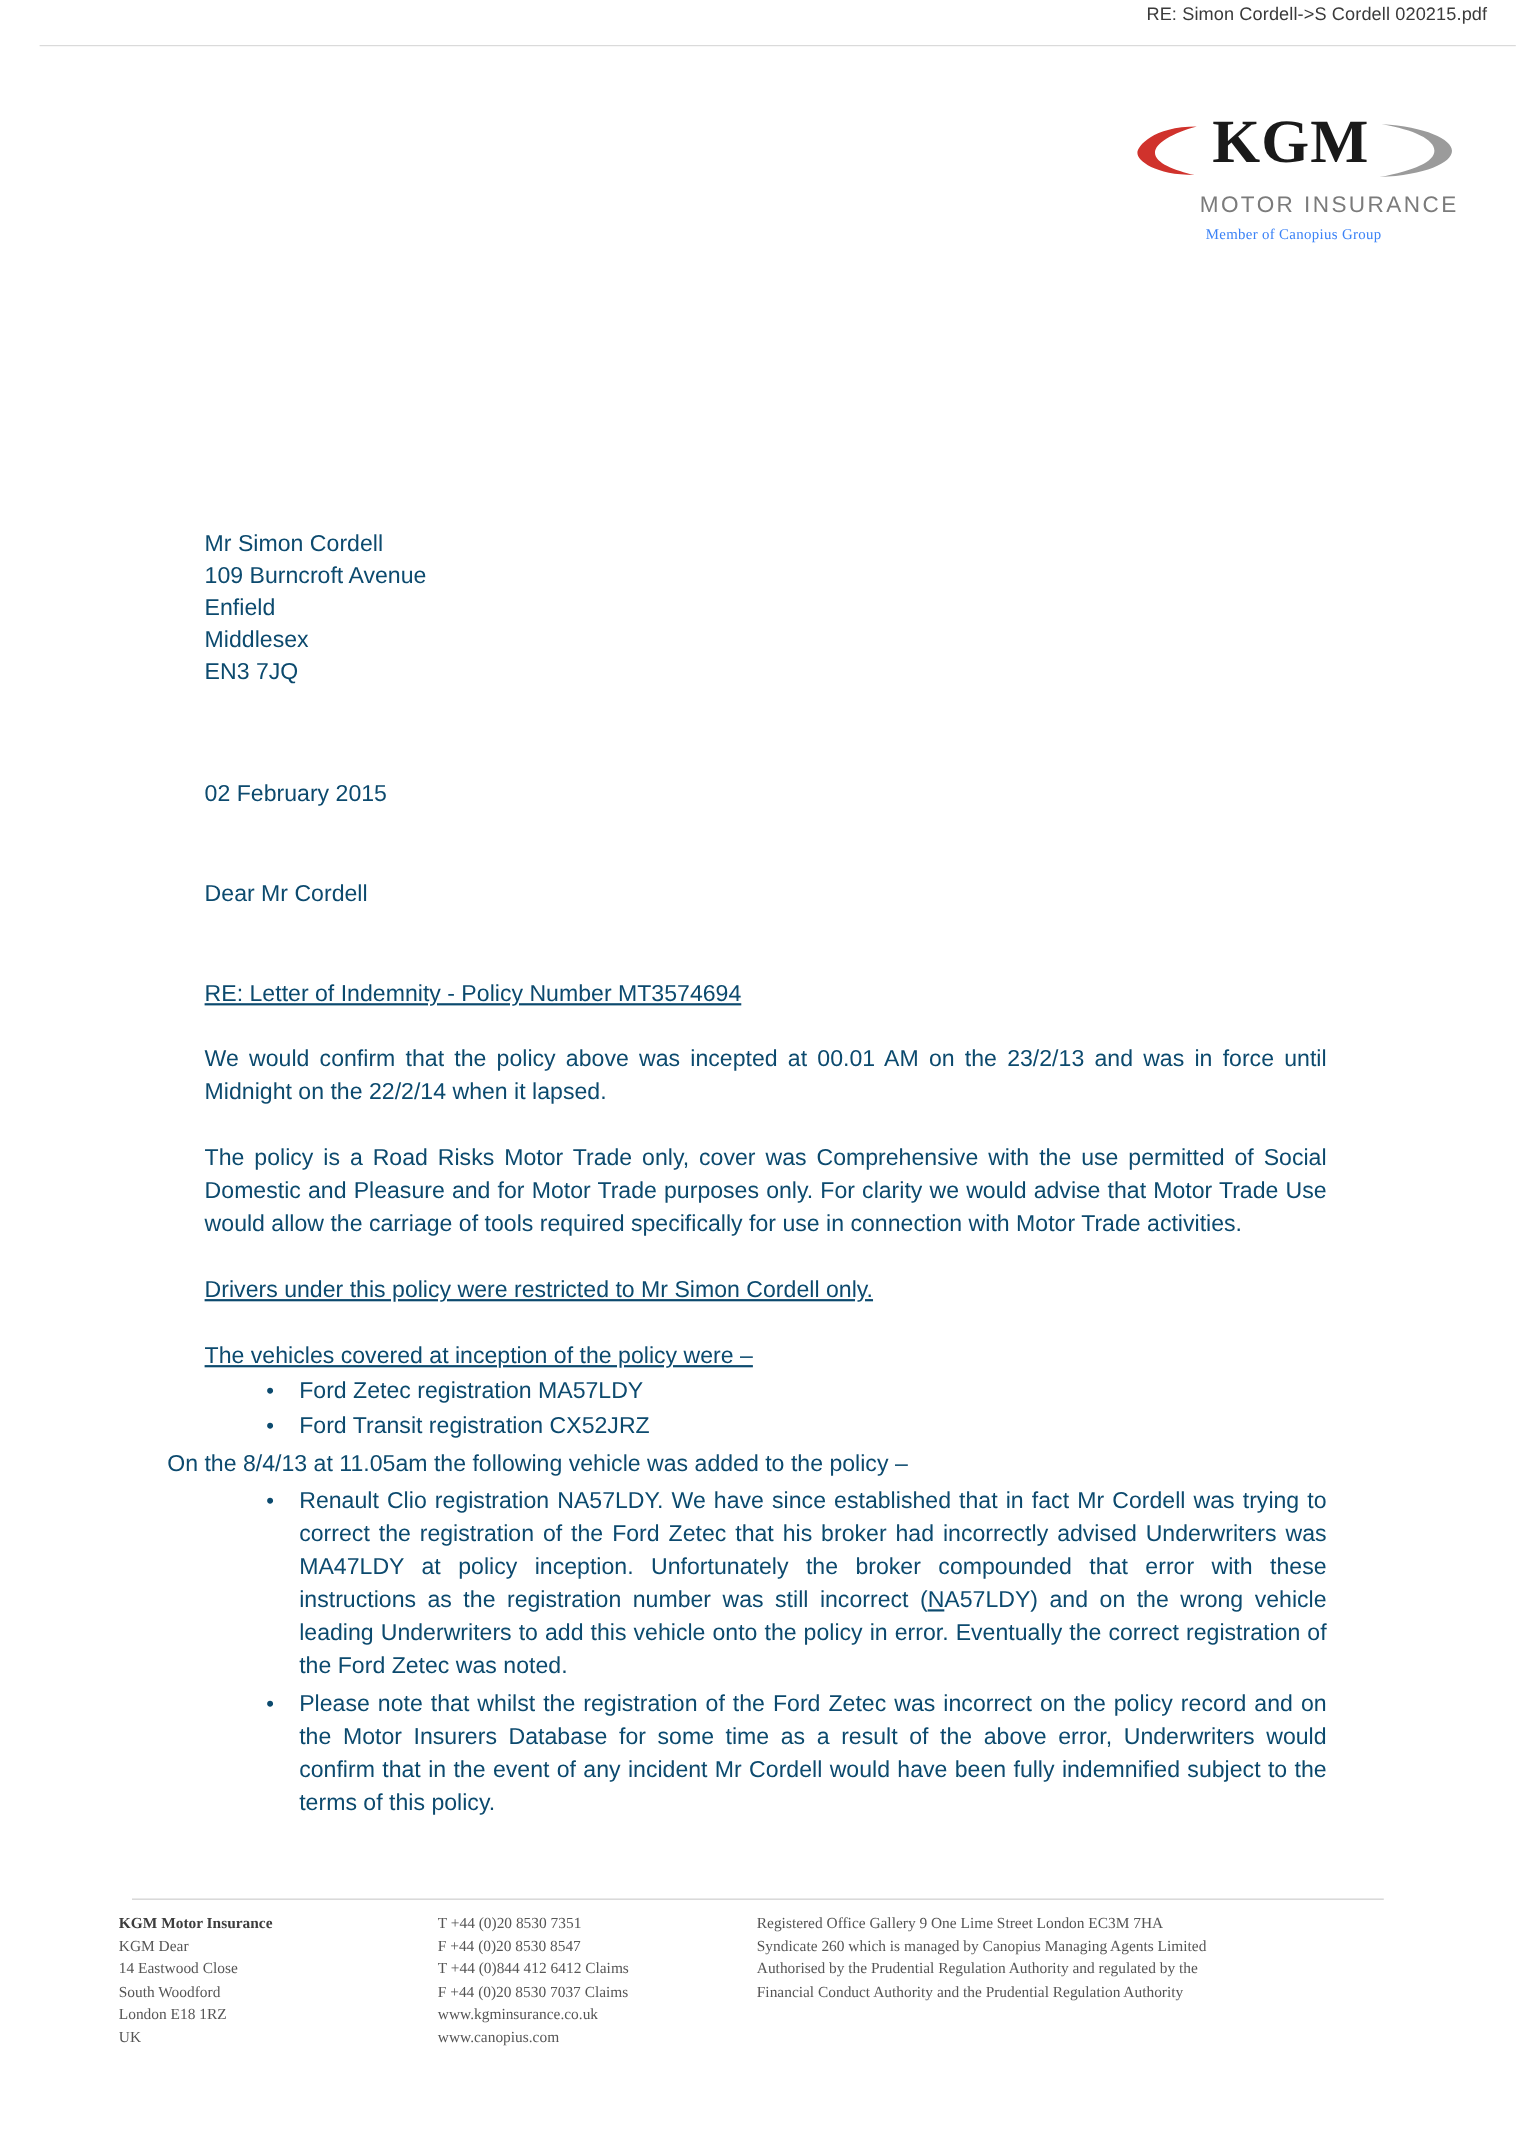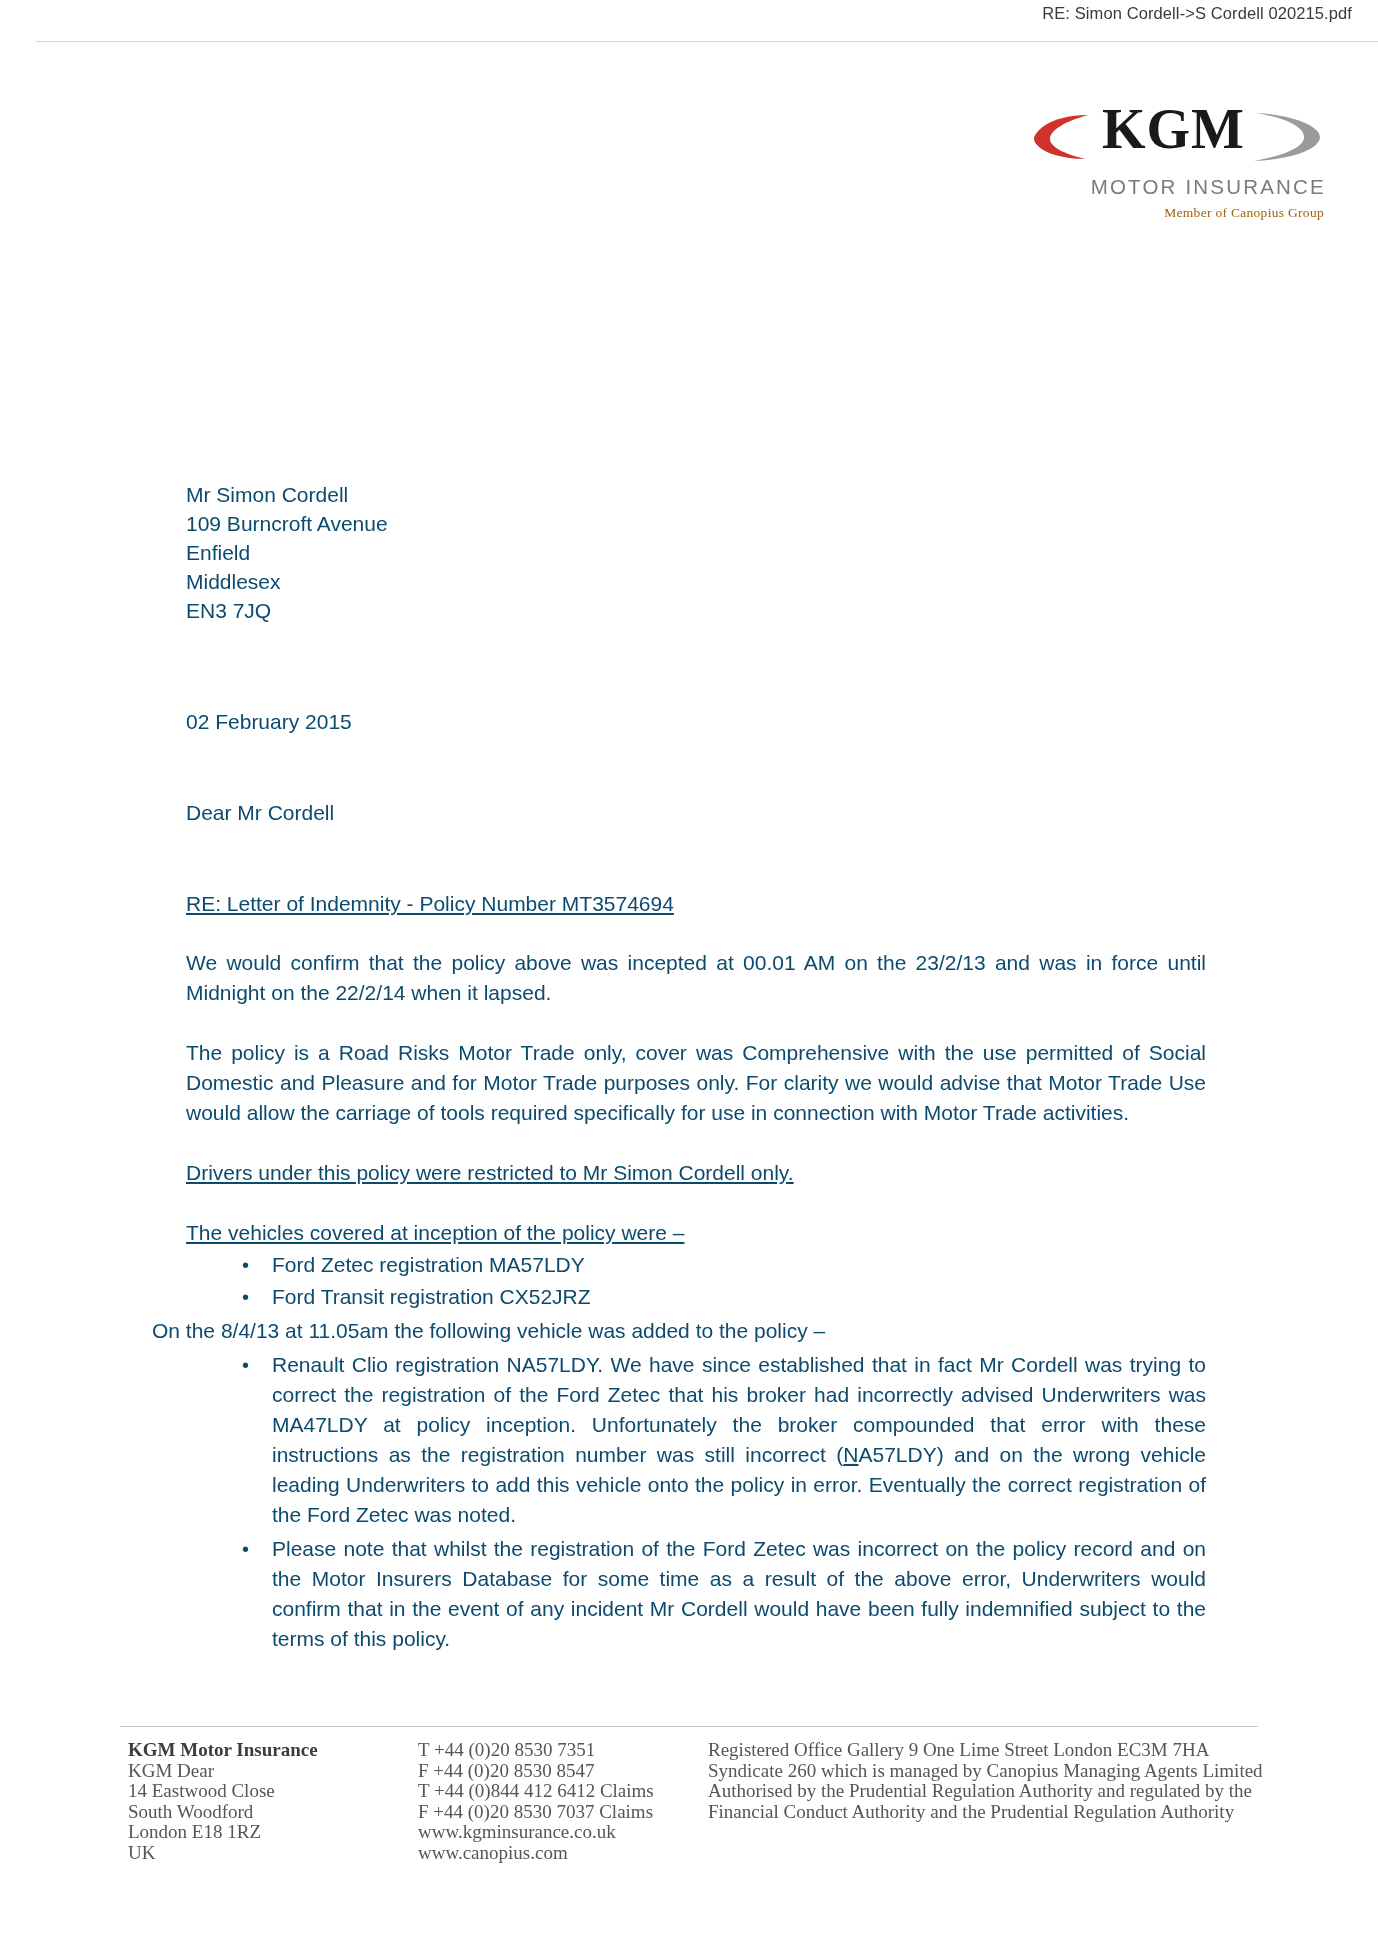--- a/index.html
+++ b/index.html
@@ -85,23 +85,23 @@
     font-size: 20.5px;
     letter-spacing: 2.2px;
     color: #7b7b7b;
     text-align: right;
     padding-right: 2px;
   }
   .logo-member {
     margin-top: 6px;
     font-family: "Liberation Serif", serif;
     font-size: 13.5px;
-    color: #a16207;
+    color: #3b82f6;
     letter-spacing: 0.3px;
-    text-align: right;
+    text-align: center;
     padding-right: 4px;
   }
 
   
   .body-area {
     position: absolute;
     left: 186px;
     top: 480px;
     width: 1020px;
     font-size: 21px;
@@ -159,25 +159,25 @@
   .footer-rule {
     position: absolute;
     left: 120px;
     right: 120px;
     top: 1726px;
     height: 1px;
     background: #c9c9c9;
   }
   .footer {
     position: absolute;
-    left: 128px;
+    left: 108px;
     top: 1740px;
     width: 1140px;
     font-family: "Liberation Serif", serif;
-    font-size: 19px;
+    font-size: 14px;
     line-height: 20.5px;
     color: #555555;
     display: flex;
   }
   .footer-col-1 { width: 290px; }
   .footer-col-2 { width: 290px; }
   .footer-col-3 { width: 560px; }
   .footer-col-1 .f-strong {
     font-weight: bold;
     color: #3d3d3d;

